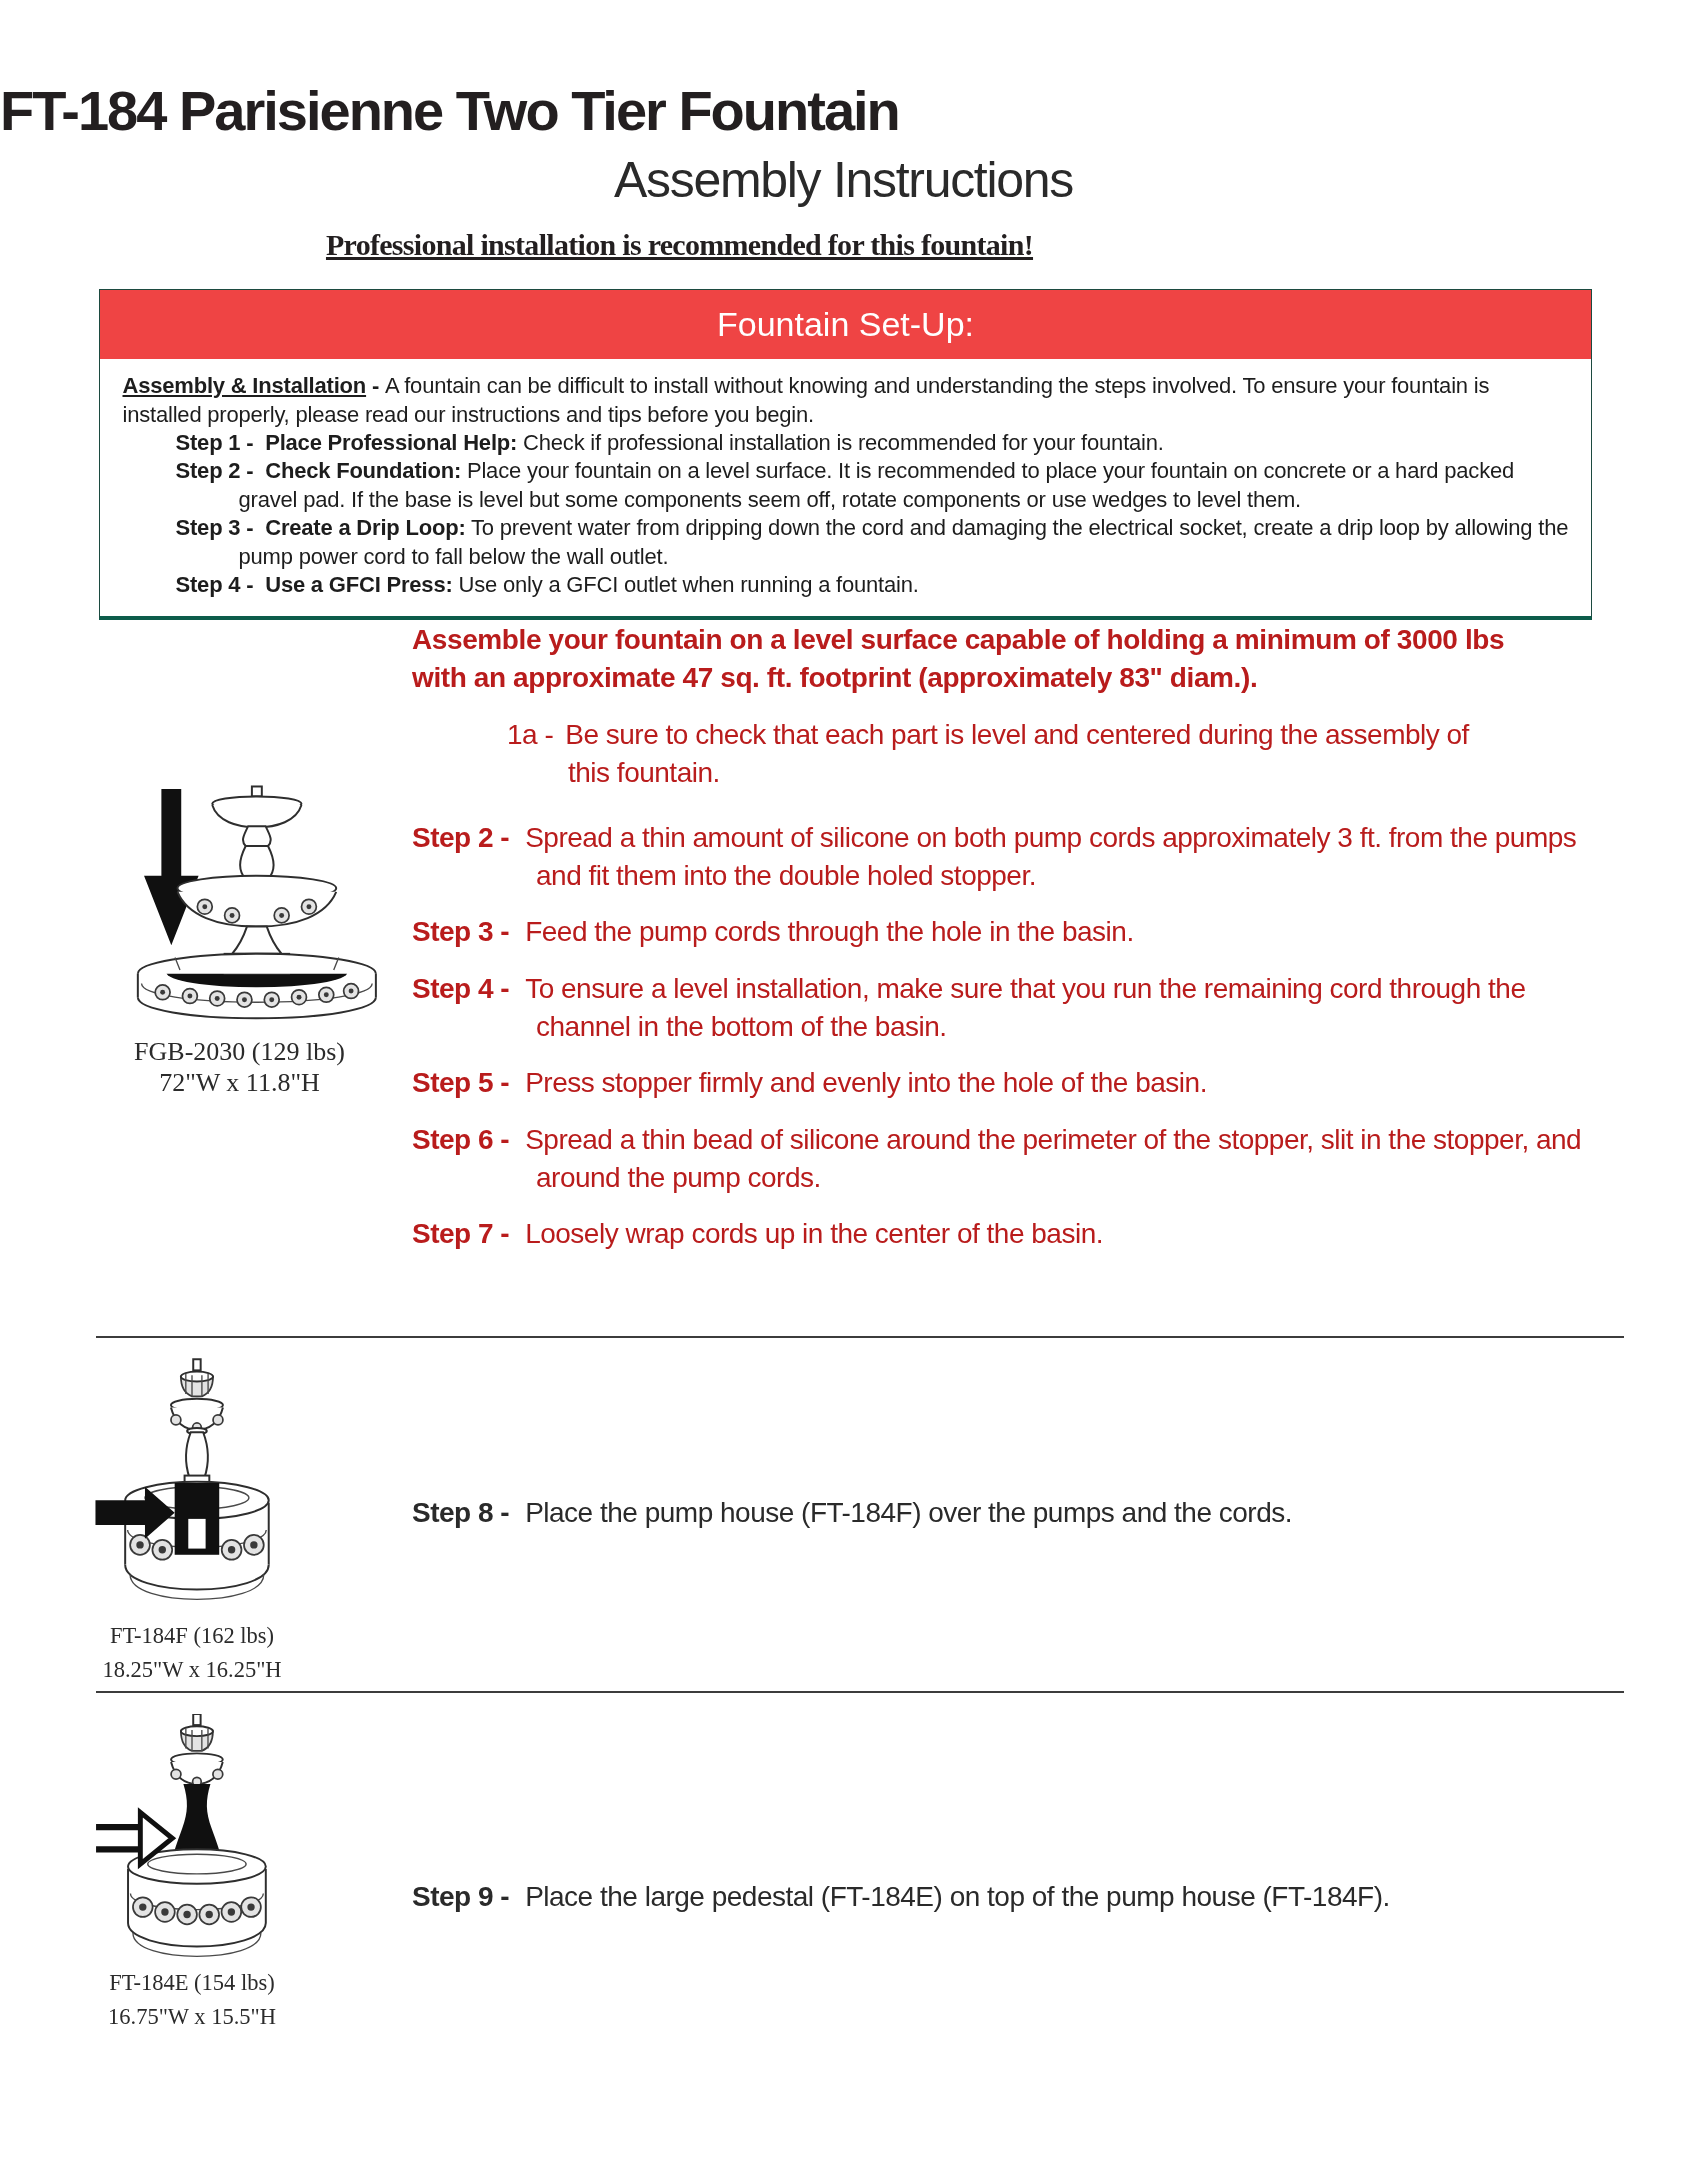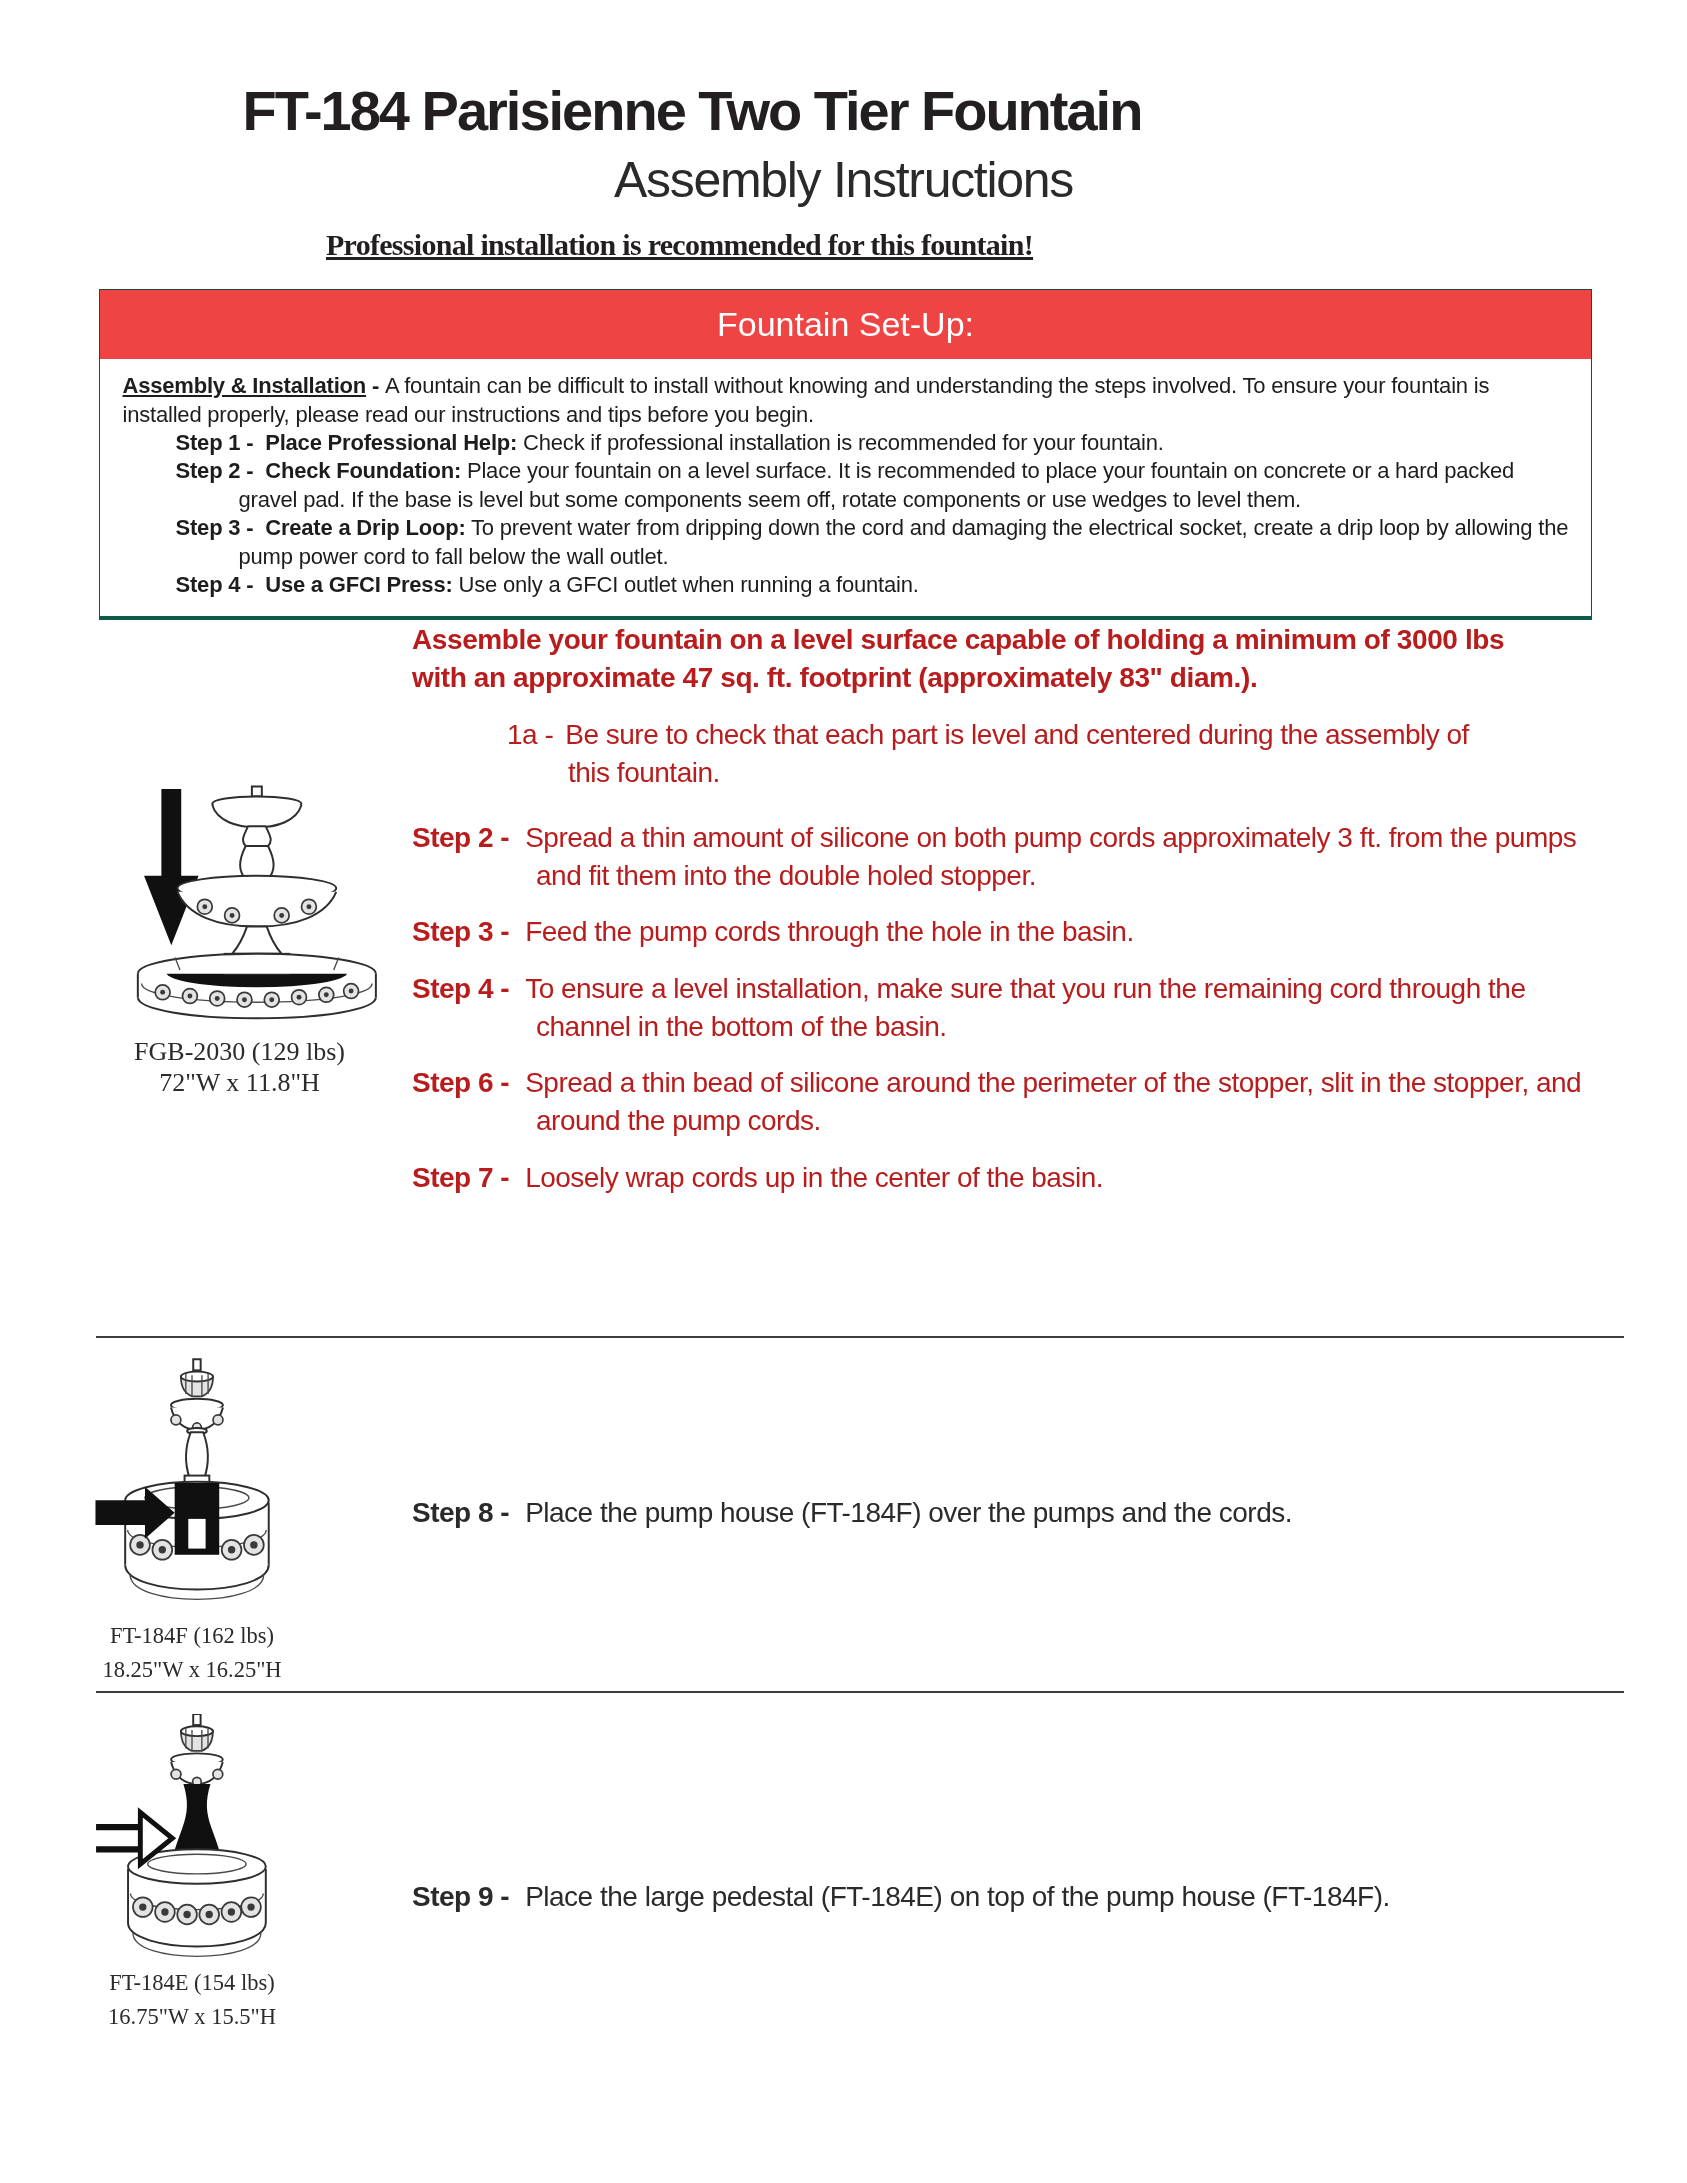--- a/index.html
+++ b/index.html
@@ -8,21 +8,21 @@
     width:1687px;
     height:2183px;
     background:#ffffff;
     font-family:"Liberation Sans", sans-serif;
     color:#231f20;
     overflow:hidden;
   }
   
   .title-1{
     position:absolute; left:0; top:78px; width:1384px;
-    text-align:center;
+    text-align:left;
     font-size:56px; font-weight:bold; letter-spacing:-2px;
     color:#231f20;
   }
   .title-2{
     position:absolute; left:0; top:151px; width:1687px;
     text-align:center;
     font-size:50px; font-weight:normal; letter-spacing:-1.3px;
     color:#2a2a2a;
   }
   .warning{
@@ -124,20 +124,21 @@
       <div class="setup-step"><span class="b">Step 4 -</span>&nbsp;&nbsp;<span class="b">Use a GFCI Press:</span> <span>Use only a GFCI outlet when running a fountain.</span></div>
     </div>
   </div>
 
   <div class="main-col">
     <div class="main-intro">Assemble your fountain on a level surface capable of holding a minimum of 3000 lbs with an approximate 47 sq. ft. footprint (approximately 83" diam.).</div>
     <div class="sub-step"><span class="lbl">1a -</span><span>Be sure to check that each part is level and centered during the assembly of this fountain.</span></div>
     <div class="main-step"><span class="lbl">Step 2 -</span><span>Spread a thin amount of silicone on both pump cords approximately 3 ft. from the pumps and fit them into the double holed stopper.</span></div>
     <div class="main-step"><span class="lbl">Step 3 -</span><span>Feed the pump cords through the hole in the basin.</span></div>
     <div class="main-step"><span class="lbl">Step 4 -</span><span>To ensure a level installation, make sure that you run the remaining cord through the channel in the bottom of the basin.</span></div>
+    <div class="main-step"><span class="lbl">Step 5 -</span><span>Press stopper firmly and evenly into the hole of the basin.</span></div>
     <div class="main-step"><span class="lbl">Step 6 -</span><span>Spread a thin bead of silicone around the perimeter of the stopper, slit in the stopper, and around the pump cords.</span></div>
     <div class="main-step"><span class="lbl">Step 7 -</span><span>Loosely wrap cords up in the center of the basin.</span></div>
   </div>
 
   <div class="divider divider-1"></div>
 
   <div class="figure fig-1">
     <svg width="281" height="243" viewBox="0 0 224 196">
 
       <polygon points="49,4 65,4 65,74 79,74 57,130 35,74 49,74" class="blackpart"></polygon>

